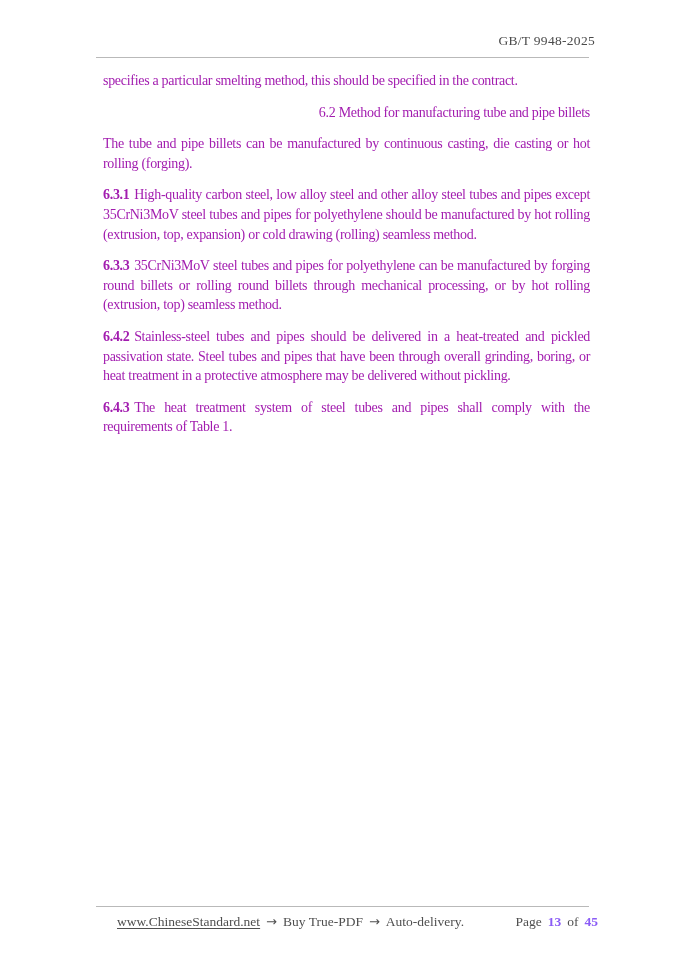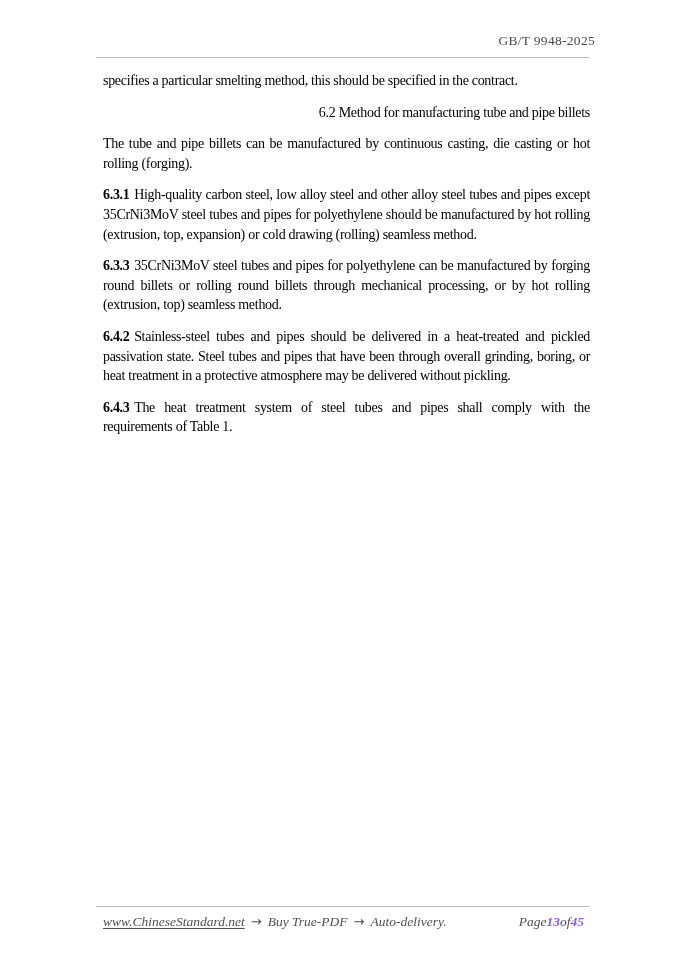--- a/index.html
+++ b/index.html
@@ -29,53 +29,53 @@
     height: 0;
     border: none;
     border-top: 1px solid #b9b9b9;
     margin: 0;
   }
   .header-rule { top: 57px; }
   
   .content {
     position: absolute;
     top: 71px; left: 103px; width: 487px;
-    color: #000000;
+    color: #a21caf;
     font-size: 14px;
     line-height: 19.6px;
     letter-spacing: -0.3px;
     text-align: justify;
   }
   .content p, .content h3 {
     margin: 0 0 12px 0;
     padding: 0;
     font-size: 14px;
     font-weight: normal;
   }
   .content h3 { font-weight: normal; text-align: right; }
   .clause-num { font-weight: bold; margin-right: 0.33em; }
   
   .footer-rule { top: 906px; }
   .footer-row {
     position: absolute;
-    top: 914px; left: 103px; width: 481px;
+    top: 914px; left: 117px; width: 481px;
     display: flex;
     justify-content: space-between;
     align-items: flex-end;
     font-size: 13.5px;
     color: #4f4f4f;
-    font-style: italic;
   }
   .footer-left {
     display: flex;
     gap: 6px;
     align-items: baseline;
   }
   .footer-right {
     display: flex;
+    gap: 6px;
     align-items: baseline;
   }
   .site-link {
     color: #4f4f4f;
     text-decoration: underline;
     text-underline-offset: 2px;
     cursor: pointer;
   }
   .arrow { font-family: "DejaVu Sans", sans-serif; font-size: 13px; color: #4f4f4f; }
   .pg-bold { font-weight: bold; color: #8b5cf6; }

